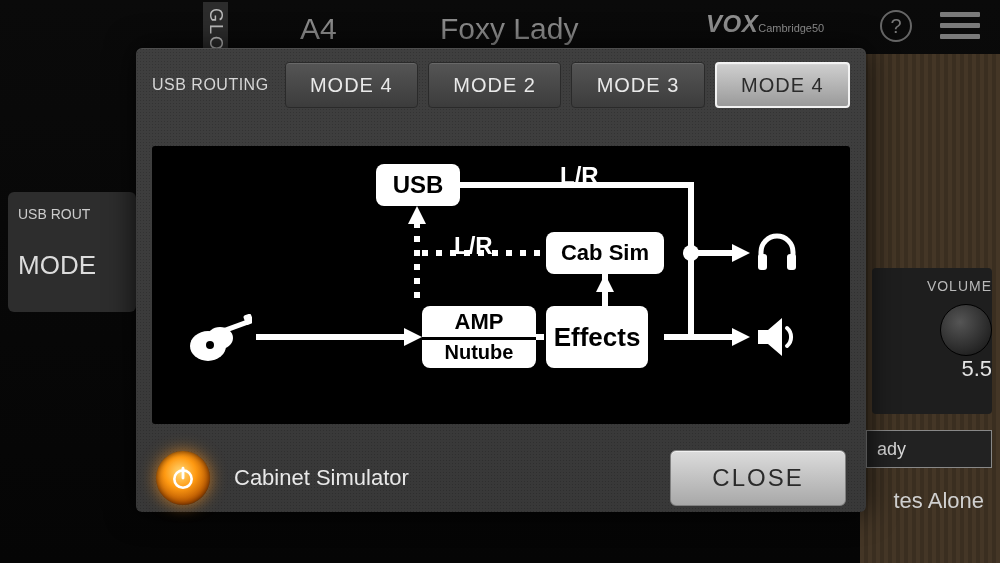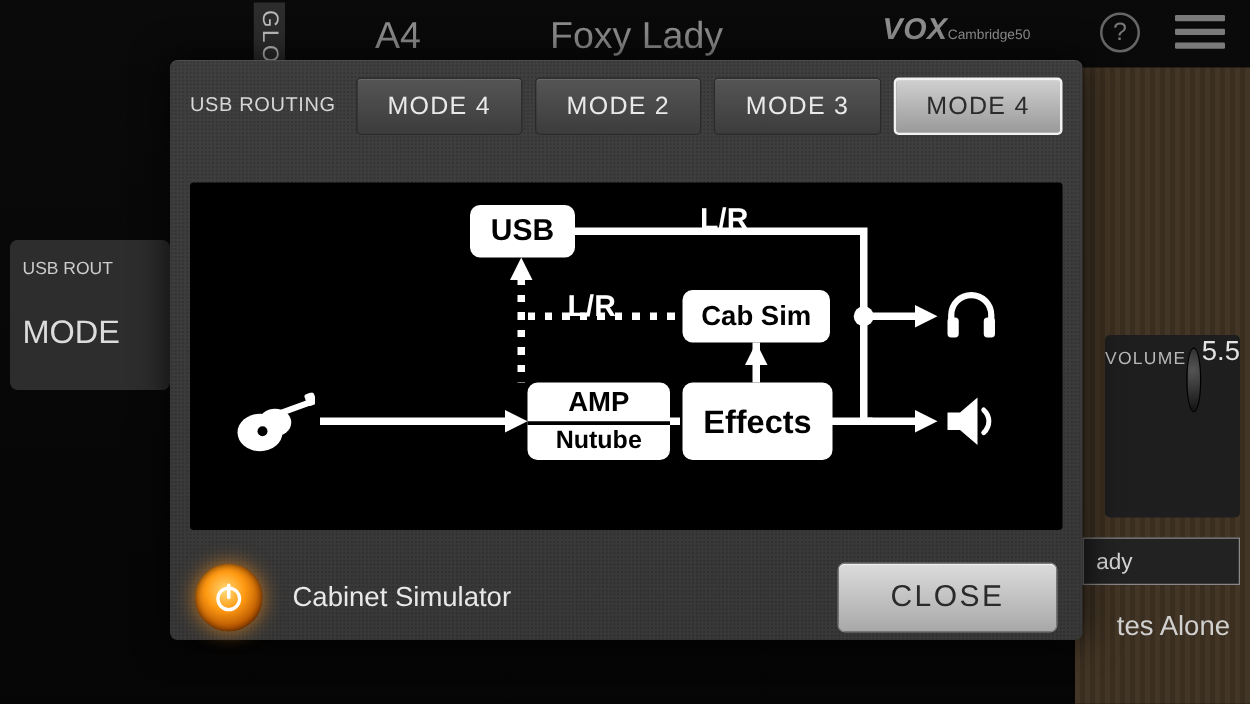--- a/index.html
+++ b/index.html
@@ -47,23 +47,23 @@
     color:#d0d0d0;
   }
   .bg-usb-card .lbl { font-size:14px; color:#ccc; }
   .bg-usb-card .cur { margin-top:28px; font-size:26px; color:#dcdcdc; }
 
   .bg-right {
     position:absolute; right:0; top:54px; width:140px; bottom:0;
     background: repeating-linear-gradient(90deg,#443626 0 4px,#3a2e20 4px 8px);
   }
   .bg-vol-card {
-    position:absolute; right:8px; top:268px; width:108px; height:146px;
+    position:absolute; right:8px; top:268px; width:120px; height:146px;
     background:#1e1e1e; border-radius:4px;
-    display:flex; align-items:flex-start;
+    display:flex; flex-direction:column; align-items:flex-end;
     color:#b9b9b9;
   }
   .bg-vol-card .title { margin-top:10px; font-size:14px; letter-spacing:1px;}
   .bg-vol-card .knob { margin-top:10px; width:52px; height:52px; border-radius:50%;
      background: radial-gradient(circle at 38% 34%, #555, #111); border:1px solid #000;}
   .bg-vol-card .val { margin-top:0; font-size:22px; color:#e3e3e3;}
 
   .bg-preset {
     position:absolute; right:8px; top:430px; width:126px; height:38px;
     border:1px solid #888; background:#222; display:flex; align-items:center;
@@ -230,21 +230,21 @@
     <div class="line hline" style="left:104px; top:188px; width:152px;"></div>
     <div class="arrow-r" style="left:252px; top:182px;"></div>
 
     <div style="position:absolute; left:270px; top:160px; width:114px; height:62px; background:#fff; border-radius:8px;">
       <div style="height:31px; display:flex; align-items:center; justify-content:center; font-size:22px; font-weight:800; color:#000;">AMP</div>
       <div style="height:27px; border-top:3px solid #000; display:flex; align-items:center; justify-content:center; font-size:20px; font-weight:700; color:#000;">Nutube</div>
     </div>
 
     <div class="line hline" style="left:384px; top:188px; width:8px;"></div>
 
-    <div class="dbox dbl" style="left:394px; top:160px; width:120px; height:62px; font-size:26px;">Effects</div>
+    <div class="dbox dbl" style="left:394px; top:160px; width:102px; height:62px; font-size:26px;">Effects</div>
 
     <div class="dbox dbl" style="left:224px; top:18px; width:84px; height:42px; font-size:24px;">USB</div>
 
     <div class="dbox dbl" style="left:394px; top:86px; width:118px; height:42px; font-size:22px;">Cab Sim</div>
 
     <div class="line hline" style="left:308px; top:36px; width:228px;"></div>
     <div class="txt" style="left:408px; top:16px;">L/R</div>
 
     <div class="dots-v" style="left:262px; top:76px; height:84px;"></div>
     <div class="arrow-u" style="left:256px; top:60px;"></div>

